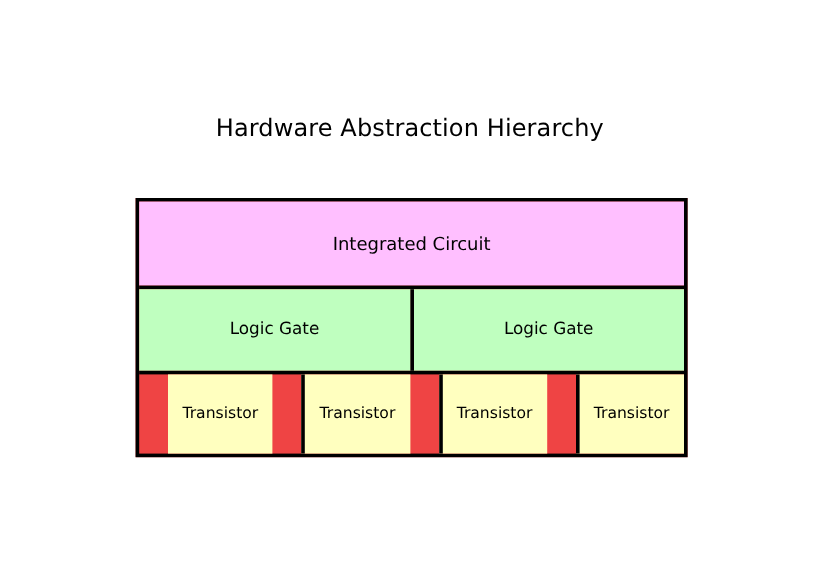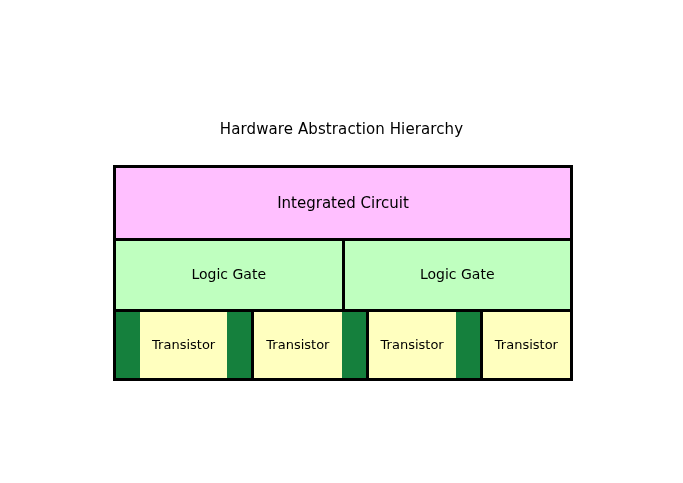--- a/index.html
+++ b/index.html
@@ -14,40 +14,40 @@
   #canvas {
     position: relative;
     width: 683px;
     height: 483px;
     background: #ffffff;
     overflow: hidden;
   }
   #chart-title {
     position: absolute;
     left: 0;
-    top: 120px;
+    top: 94px;
     width: 683px;
     text-align: center;
-    font-size: 15px;
+    font-size: 20px;
     font-weight: 400;
     color: #000000;
     letter-spacing: 0.1px;
     font-family: "DejaVu Sans", sans-serif;
   }
   #hierarchy-diagram {
     position: absolute;
     left: 113px;
     top: 165px;
     width: 460px;
     height: 216px;
     box-sizing: border-box;
     border: 3px solid #000000;
     display: flex;
     flex-direction: column;
-    background: #15803d;
+    background: #ef4444;
   }
   .level-row {
     display: flex;
     flex-direction: row;
     width: 100%;
     box-sizing: border-box;
   }
   .level-row.level-0 { height: 71px; }
   .level-row.level-1 { height: 72px; border-top: 3px solid #000000; justify-content: flex-end; }
   .level-row.level-2 { height: 70px; border-top: 3px solid #000000; }

